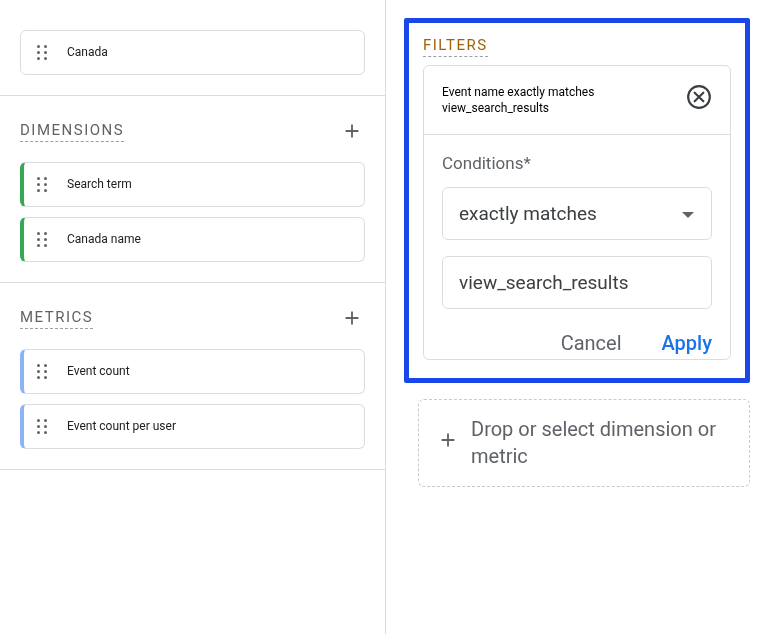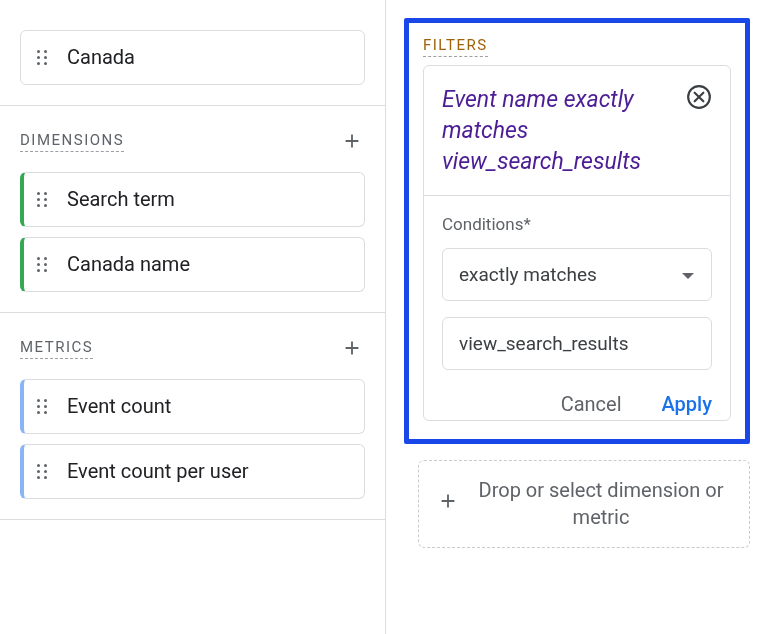--- a/index.html
+++ b/index.html
@@ -51,21 +51,21 @@
     color: #5f6368;
   }
   .plus-btn svg { width: 22px; height: 22px; }
   .chip {
     display: flex;
     align-items: center;
     border: 1px solid #dadce0;
     border-radius: 6px;
     padding: 14px 16px;
     margin-top: 10px;
-    font-size: 20px;
+    font-size: 12px;
     color: #202124;
     background: #fff;
   }
   .chip.accent-green { border-left: 4px solid #34a853; padding-left: 13px; }
   .chip.accent-blue  { border-left: 4px solid #8ab4f8; padding-left: 13px; align-items: center; }
   .grip {
     width: 16px;
     display: grid;
     grid-template-columns: repeat(2, 3px);
     grid-template-rows: repeat(3, 3px);
@@ -107,24 +107,23 @@
     overflow: hidden;
   }
   .filter-header {
     display: flex;
     align-items: flex-start;
     justify-content: space-between;
     padding: 18px 18px;
     border-bottom: 1px solid #dadce0;
   }
   .filter-header-text {
-    font-size: 23px;
-    color: #4c1d95;
+    font-size: 12px;
+    color: #000000;
     line-height: 1.35;
-    font-style: italic;
   }
   .close-circle {
     width: 26px; height: 26px;
     flex-shrink: 0;
     margin-left: 8px;
   }
   .close-circle svg { width: 26px; height: 26px; }
   .filter-body {
     padding: 18px 18px 0 18px;
   }
@@ -162,21 +161,20 @@
     margin-left: 14px;
     margin-right: 0;
     border: 1px dashed #c7cbd1;
     border-radius: 6px;
     padding: 16px 18px;
     display: flex;
     align-items: center;
     color: #5f6368;
     font-size: 20px;
     line-height: 1.35;
-    text-align: center;
   }
   .dropzone .plus {
     margin-right: 12px;
     color: #5f6368;
     flex-shrink: 0;
   }
   .dropzone .plus svg { width: 22px; height: 22px; }
 </style>
 </head>
 <body>

